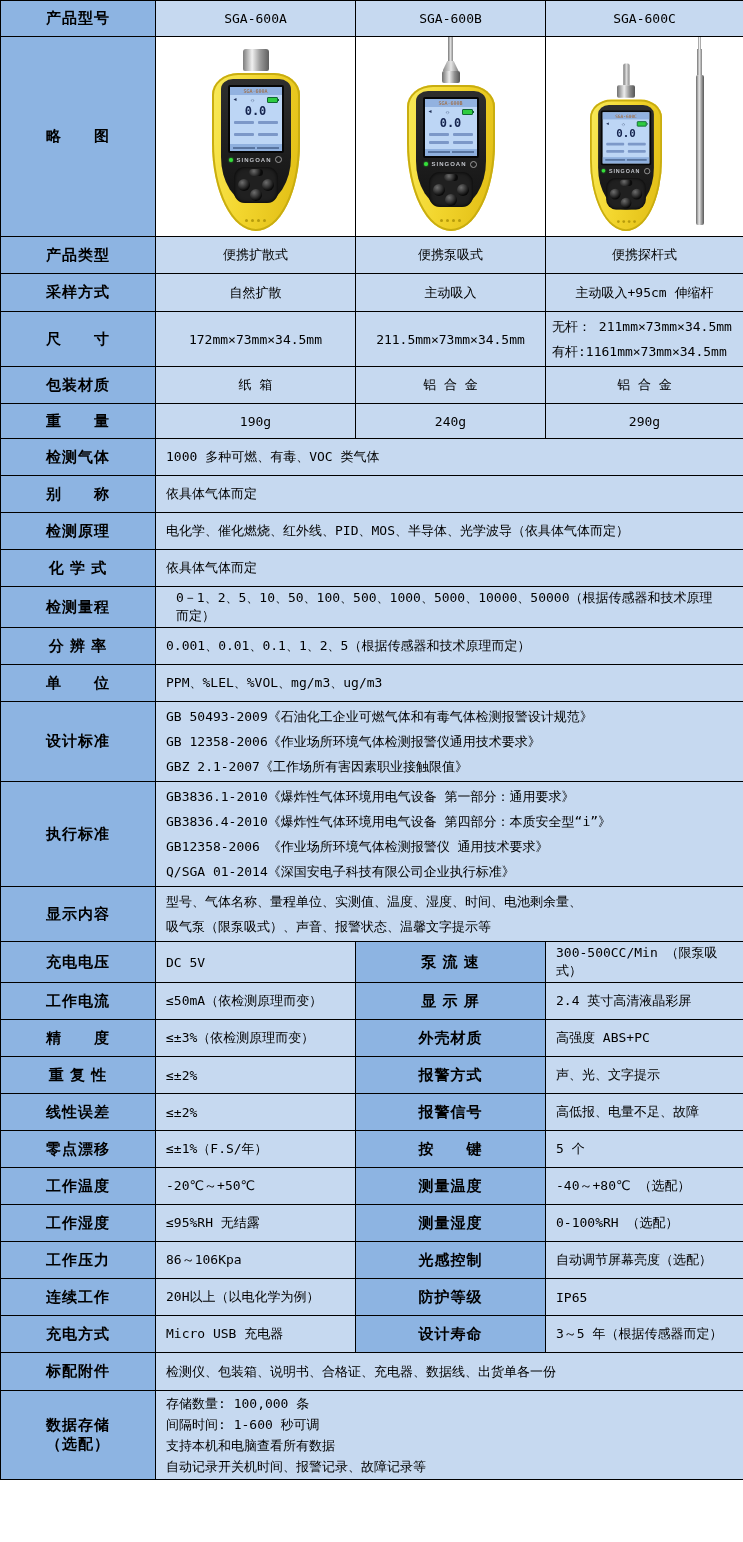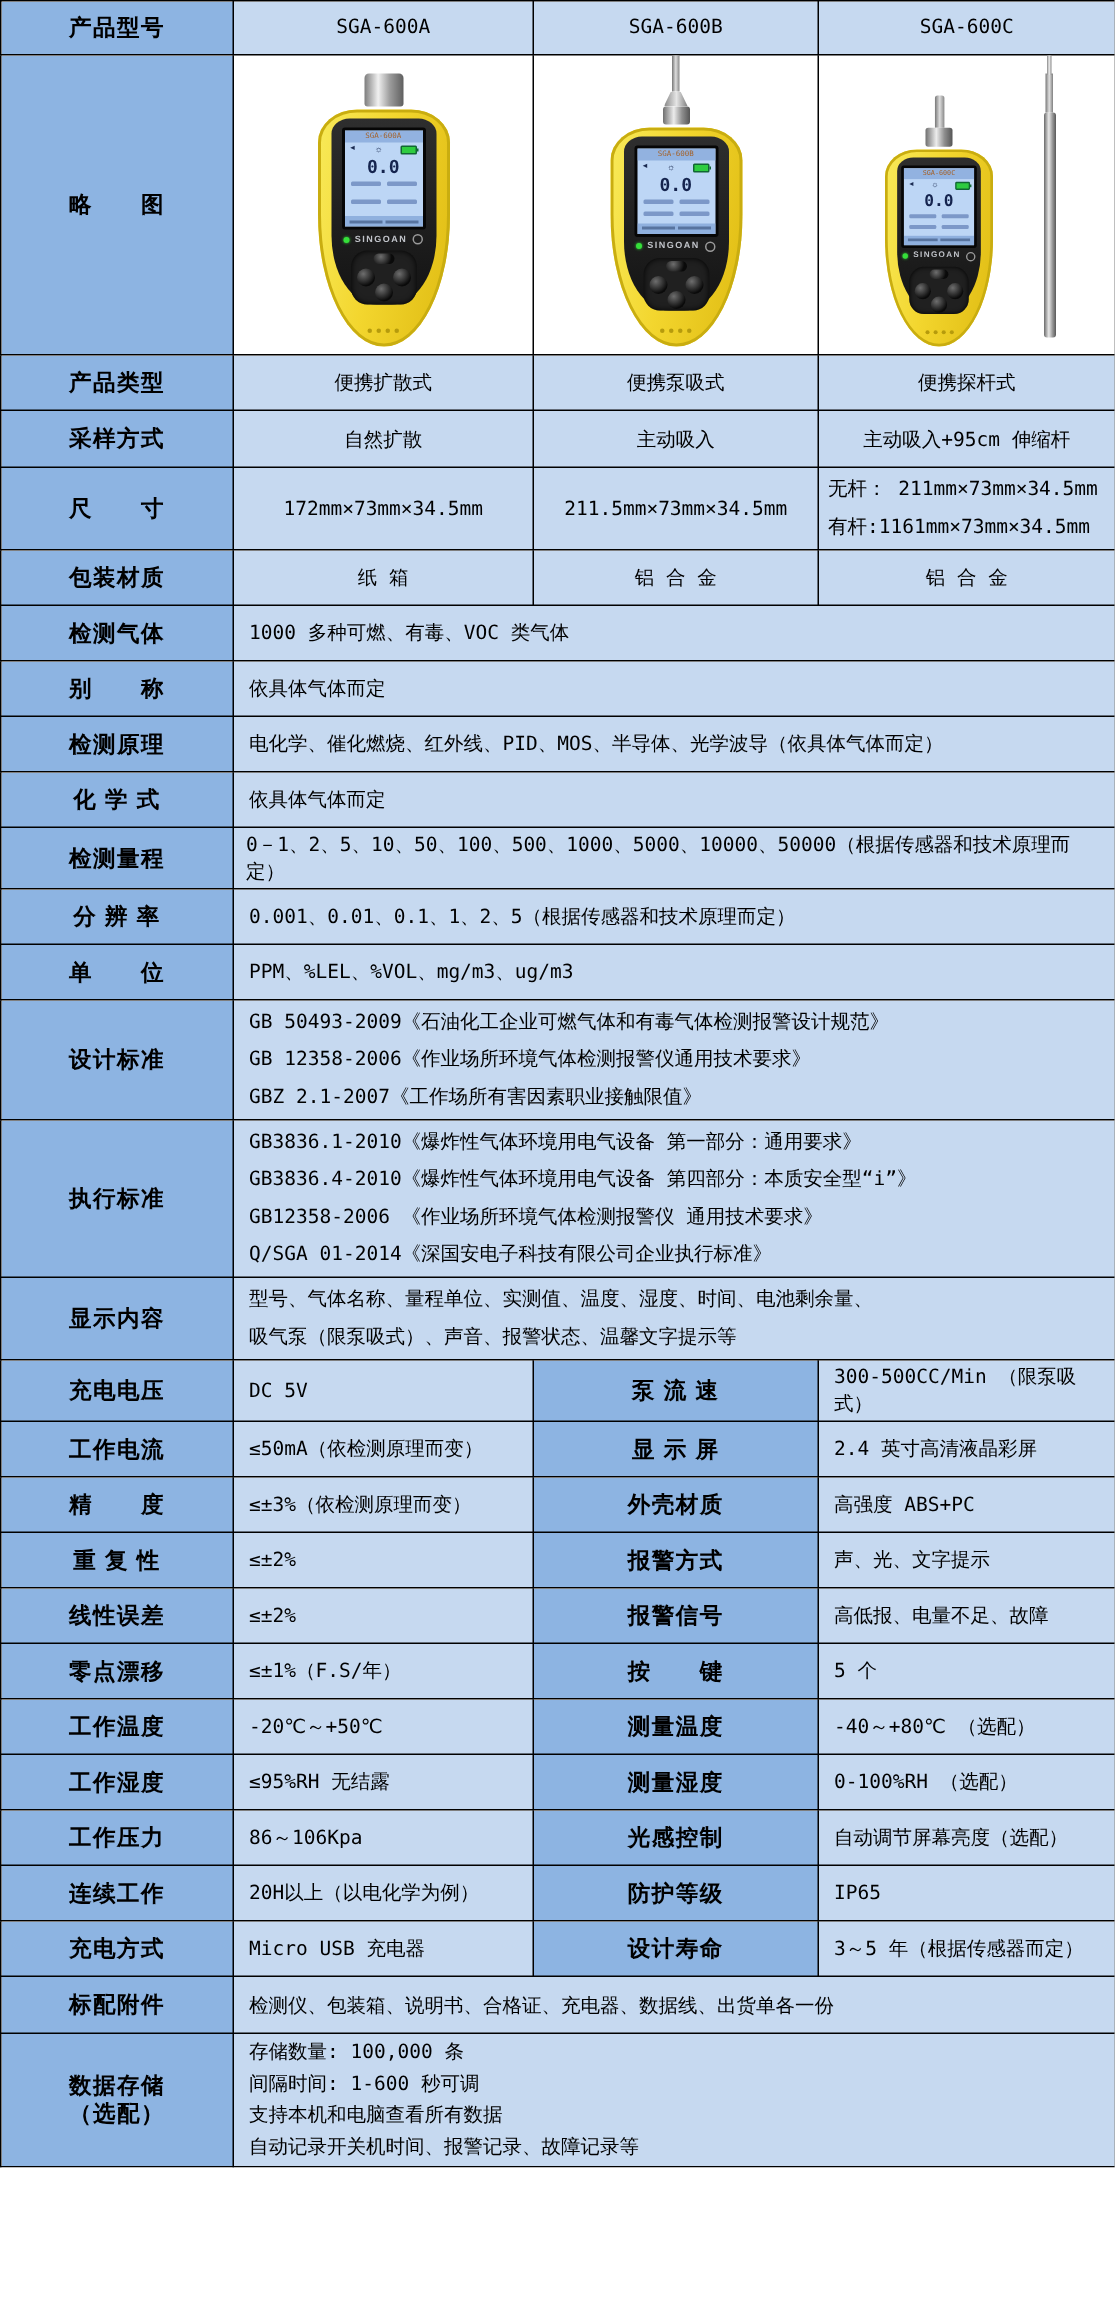--- a/index.html
+++ b/index.html
@@ -256,40 +256,46 @@
     </td>
   </tr>
 
   <tr style="height:37px">
     <td class="lbl">包装材质</td>
     <td class="val center">纸 箱</td>
     <td class="val center">铝 合 金</td>
     <td class="val center">铝 合 金</td>
   </tr>
 
+  <tr style="height:35px">
+    <td class="lbl">重　　量</td>
+    <td class="val center">190g</td>
+    <td class="val center">240g</td>
+    <td class="val center">290g</td>
+  </tr>
 
   <tr style="height:37px">
         <td class="lbl">检测气体</td>
         <td class="val" colspan="3">1000 多种可燃、有毒、VOC 类气体</td>
       </tr>
   <tr style="height:37px">
         <td class="lbl">别　　称</td>
         <td class="val" colspan="3">依具体气体而定</td>
       </tr>
   <tr style="height:37px">
         <td class="lbl">检测原理</td>
         <td class="val" colspan="3">电化学、催化燃烧、红外线、PID、MOS、半导体、光学波导（依具体气体而定）</td>
       </tr>
   <tr style="height:37px">
         <td class="lbl">化 学 式</td>
         <td class="val" colspan="3">依具体气体而定</td>
       </tr>
   <tr style="height:37px">
         <td class="lbl">检测量程</td>
-        <td class="val" colspan="3" style="padding:2px 8px">0－1、2、5、10、50、100、500、1000、5000、10000、50000（根据传感器和技术原理而定）</td>
+        <td class="val" colspan="3" style="padding:2px 20px">0－1、2、5、10、50、100、500、1000、5000、10000、50000（根据传感器和技术原理而定）</td>
       </tr>
   <tr style="height:37px">
         <td class="lbl">分 辨 率</td>
         <td class="val" colspan="3">0.001、0.01、0.1、1、2、5（根据传感器和技术原理而定）</td>
       </tr>
   <tr style="height:37px">
         <td class="lbl">单　　位</td>
         <td class="val" colspan="3">PPM、%LEL、%VOL、mg/m3、ug/m3</td>
       </tr>
 

